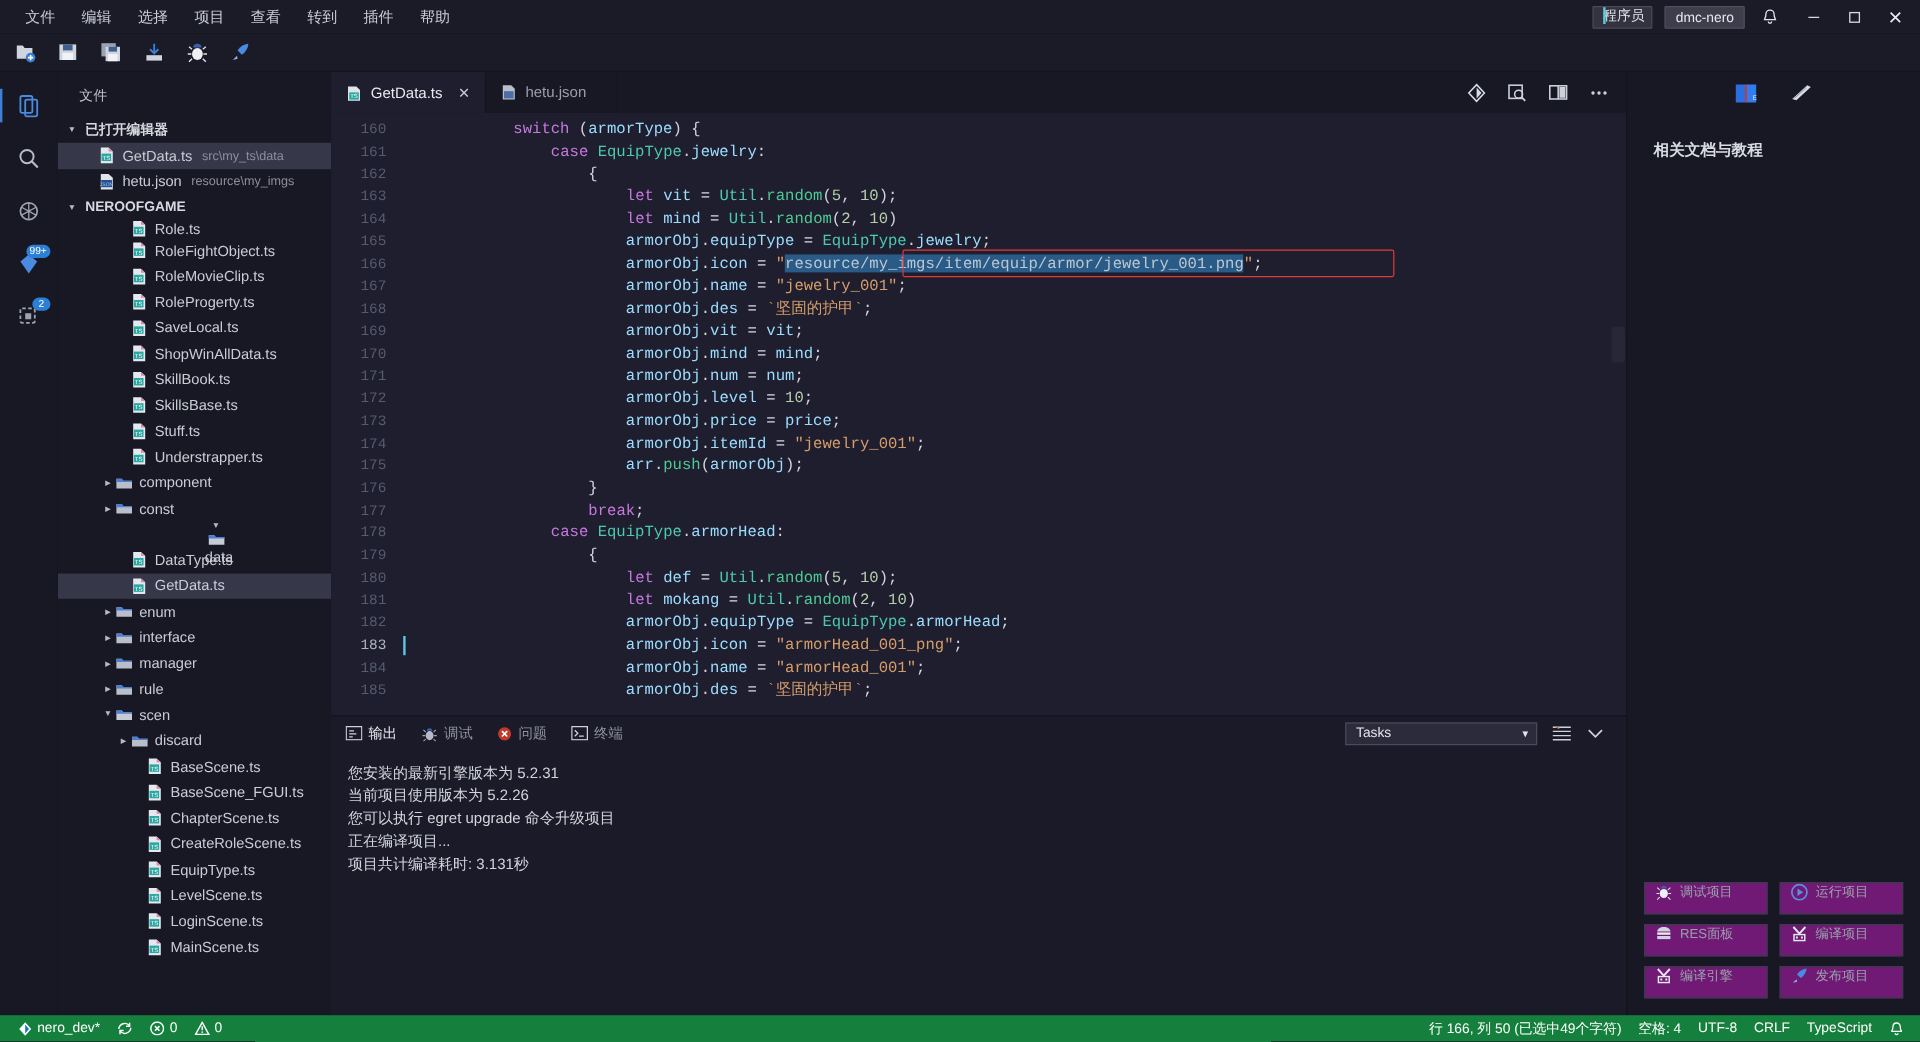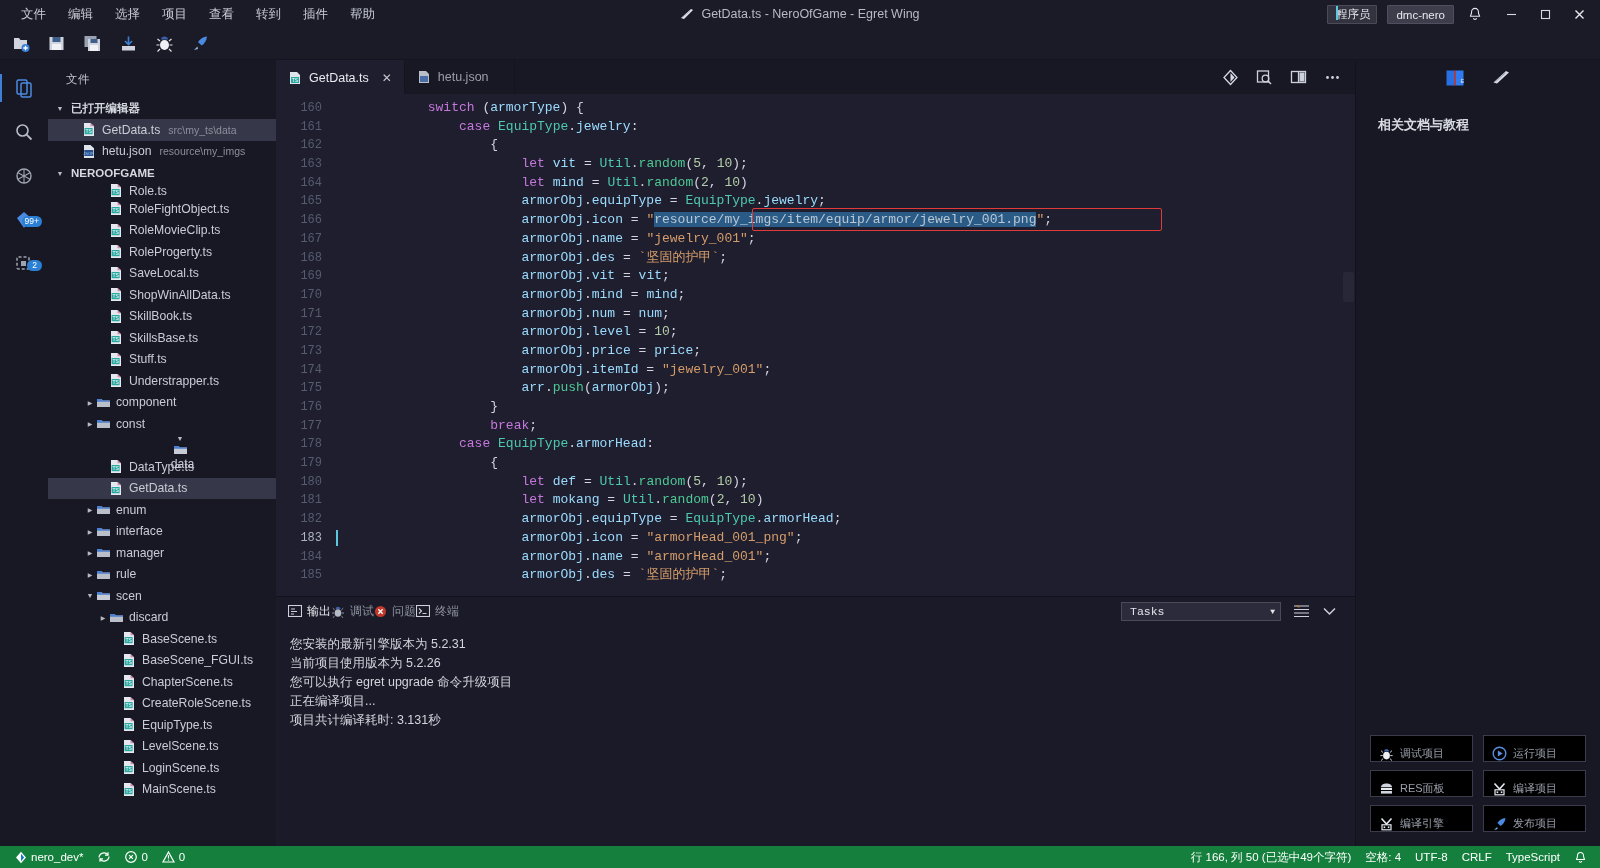--- a/index.html
+++ b/index.html
@@ -31,21 +31,21 @@
   .toolstrip{height:32px;background:#1b1b28;display:flex;align-items:center;padding-left:8px;gap:12px;flex:0 0 32px;border-bottom:1px solid #14141f;}
   .tsicon{width:24px;height:24px;display:flex;align-items:center;justify-content:center;}
 
   
   .body{flex:1;display:flex;min-height:0;}
 
   
   .activitybar{width:48px;background:#181824;display:flex;flex-direction:column;align-items:center;padding-top:8px;gap:4px;flex:0 0 48px;}
   .ab{width:48px;height:40px;display:flex;align-items:center;justify-content:center;position:relative;}
   .ab.active::before{content:"";position:absolute;left:0;top:6px;bottom:6px;width:2px;background:#3e7fd4;}
-  .badge{position:absolute;top:16px;right:6px;background:#2b7fd4;color:#fff;font-size:8.5px;line-height:11px;
+  .badge{position:absolute;top:4px;right:6px;background:#2b7fd4;color:#fff;font-size:8.5px;line-height:11px;
     padding:0 3px;border-radius:7px;min-width:15px;text-align:center;font-family:"Liberation Sans",sans-serif;}
 
   
   .sidebar{width:228px;background:#181824;display:flex;flex-direction:column;flex:0 0 228px;overflow:hidden;}
   .side-title{font-size:11.5px;color:#bfc3cc;padding:12px 18px 10px;letter-spacing:.4px;}
   .sec-head{display:flex;align-items:center;gap:5px;height:22px;padding-left:6px;font-size:11.5px;color:#d6d9e0;font-weight:bold;}
   .tw{width:12px;text-align:center;font-size:7px;color:#b6bac4;}
   .row{display:flex;align-items:center;height:21.5px;font-size:12.2px;color:#c9ccd4;white-space:nowrap;cursor:default;}
   .row.sel{background:#37374a;}
   .row .nm{margin-left:5px;}
@@ -71,37 +71,37 @@
   .cl{height:18.7px;font:13px/18.7px "Liberation Mono", monospace;color:#d4d4e0;white-space:pre;}
   .k{color:#c678dd;} .ty{color:#4ec9b0;} .fn{color:#4ec994;}
   .str{color:#d69d6a;} .num{color:#b5cea8;} .id{color:#9cdcfe;} .pl{color:#d4d4e0;}
   .sel-hl{background:#2a5a86;color:#b9c8d4;}
   .redbox{position:absolute;border:1.6px solid #e03a3a;border-radius:2px;pointer-events:none;}
   .caret{position:absolute;width:2px;background:#5cc8e0;}
   .vscroll{position:absolute;right:1px;width:11px;background:#272738;border-radius:2px;}
 
   
   .panel{height:250px;flex:0 0 250px;background:#1a1a28;display:flex;flex-direction:column;border-top:1px solid #12121c;}
-  .panel-tabs{height:28px;display:flex;align-items:center;padding-left:12px;flex:0 0 28px;position:relative;font-family:Liberation Mono, monospace;}
+  .panel-tabs{height:28px;display:flex;align-items:center;padding-left:12px;gap:20px;flex:0 0 28px;position:relative;}
   .ptab{display:flex;align-items:center;gap:5px;font-size:12px;color:#8f939e;}
   .ptab.active{color:#e6e9ef;}
   .panel-right{margin-left:auto;display:flex;align-items:center;gap:12px;padding-right:18px;}
   .taskselect{width:160px;height:19px;background:#2b2b3b;border:1px solid #4a4a5a;display:flex;align-items:center;
      justify-content:space-between;padding:0 5px 0 8px;font-size:11.5px;color:#e2e5eb;}
   .taskselect .cv{font-size:8px;}
   .panel-body{flex:1;padding:10px 0 0 14px;overflow:hidden;}
   .oline{font:12.5px/19px "Liberation Sans", sans-serif;color:#d2d5dc;white-space:pre;}
 
   
   .rightpanel{width:245px;flex:0 0 245px;background:#181824;display:flex;flex-direction:column;border-left:1px solid #12121c;}
   .rp-head{height:34px;display:flex;align-items:center;justify-content:center;gap:26px;flex:0 0 34px;}
   .rp-title{font-size:13px;color:#d8dbe2;font-weight:bold;padding:22px 0 0 22px;}
   .rp-spacer{flex:1;}
   .rp-buttons{display:grid;grid-template-columns:1fr 1fr;gap:8px 10px;padding:0 14px 14px;}
-  .rbtn{height:27px;border:1px solid #3b3b4c;background:#000000;display:flex;align-items:flex-end;gap:6px;
+  .rbtn{height:27px;border:1px solid #3b3b4c;background:#701a75;display:flex;align-items:flex-start;gap:6px;
      padding-left:8px;font-size:11px;color:#9aa0ab;}
 
   
   .statusbar{height:22px;flex:0 0 22px;background:#15803d;display:flex;align-items:center;font-size:11.5px;color:#fff;}
   .sb-left{display:flex;align-items:center;gap:0px;padding-left:8px;}
   .sb-item{display:flex;align-items:center;gap:4px;padding:0 7px;height:22px;}
   .sb-right{margin-left:auto;display:flex;align-items:center;padding-right:6px;}
   svg{display:block;}
 </style>
 </head>
@@ -113,29 +113,20 @@
     <div class="menu" id="menubar">
         <div class="menu-item">文件</div>
         <div class="menu-item">编辑</div>
         <div class="menu-item">选择</div>
         <div class="menu-item">项目</div>
         <div class="menu-item">查看</div>
         <div class="menu-item">转到</div>
         <div class="menu-item">插件</div>
         <div class="menu-item">帮助</div>
       </div>
-    <div class="win-title">
-      <span class="egret-logo">
-        <svg width="14" height="12" viewBox="0 0 14 12">
-            <path d="M1 10 L11 1 L13 2 L4 11 Z" fill="#e6e8ee"></path>
-            <path d="M2.5 9.6 L10.6 2.4" stroke="#9aa0ab" stroke-width=".7" fill="none"></path>
-          </svg>
-      </span>
-      <span>GetData.ts - NeroOfGame - Egret Wing</span>
-    </div>
     <div class="title-right">
       <div class="role-select">
         <span>程序员</span>
         <span class="caret">▼</span>
       </div>
       <div class="user-chip">dmc-nero</div>
       <div class="bell">
         <svg width="14" height="15" viewBox="0 0 14 15">
             <path d="M7 1.4c-2 0-3.4 1.5-3.4 3.4 0 3-1.2 3.9-1.2 4.5h9.2c0-.6-1.2-1.5-1.2-4.5 0-1.9-1.4-3.4-3.4-3.4z" fill="none" stroke="#e2e5ec" stroke-width="1.1"></path>
             <path d="M5.6 11c0 .9.6 1.5 1.4 1.5s1.4-.6 1.4-1.5" fill="none" stroke="#e2e5ec" stroke-width="1.1"></path>

